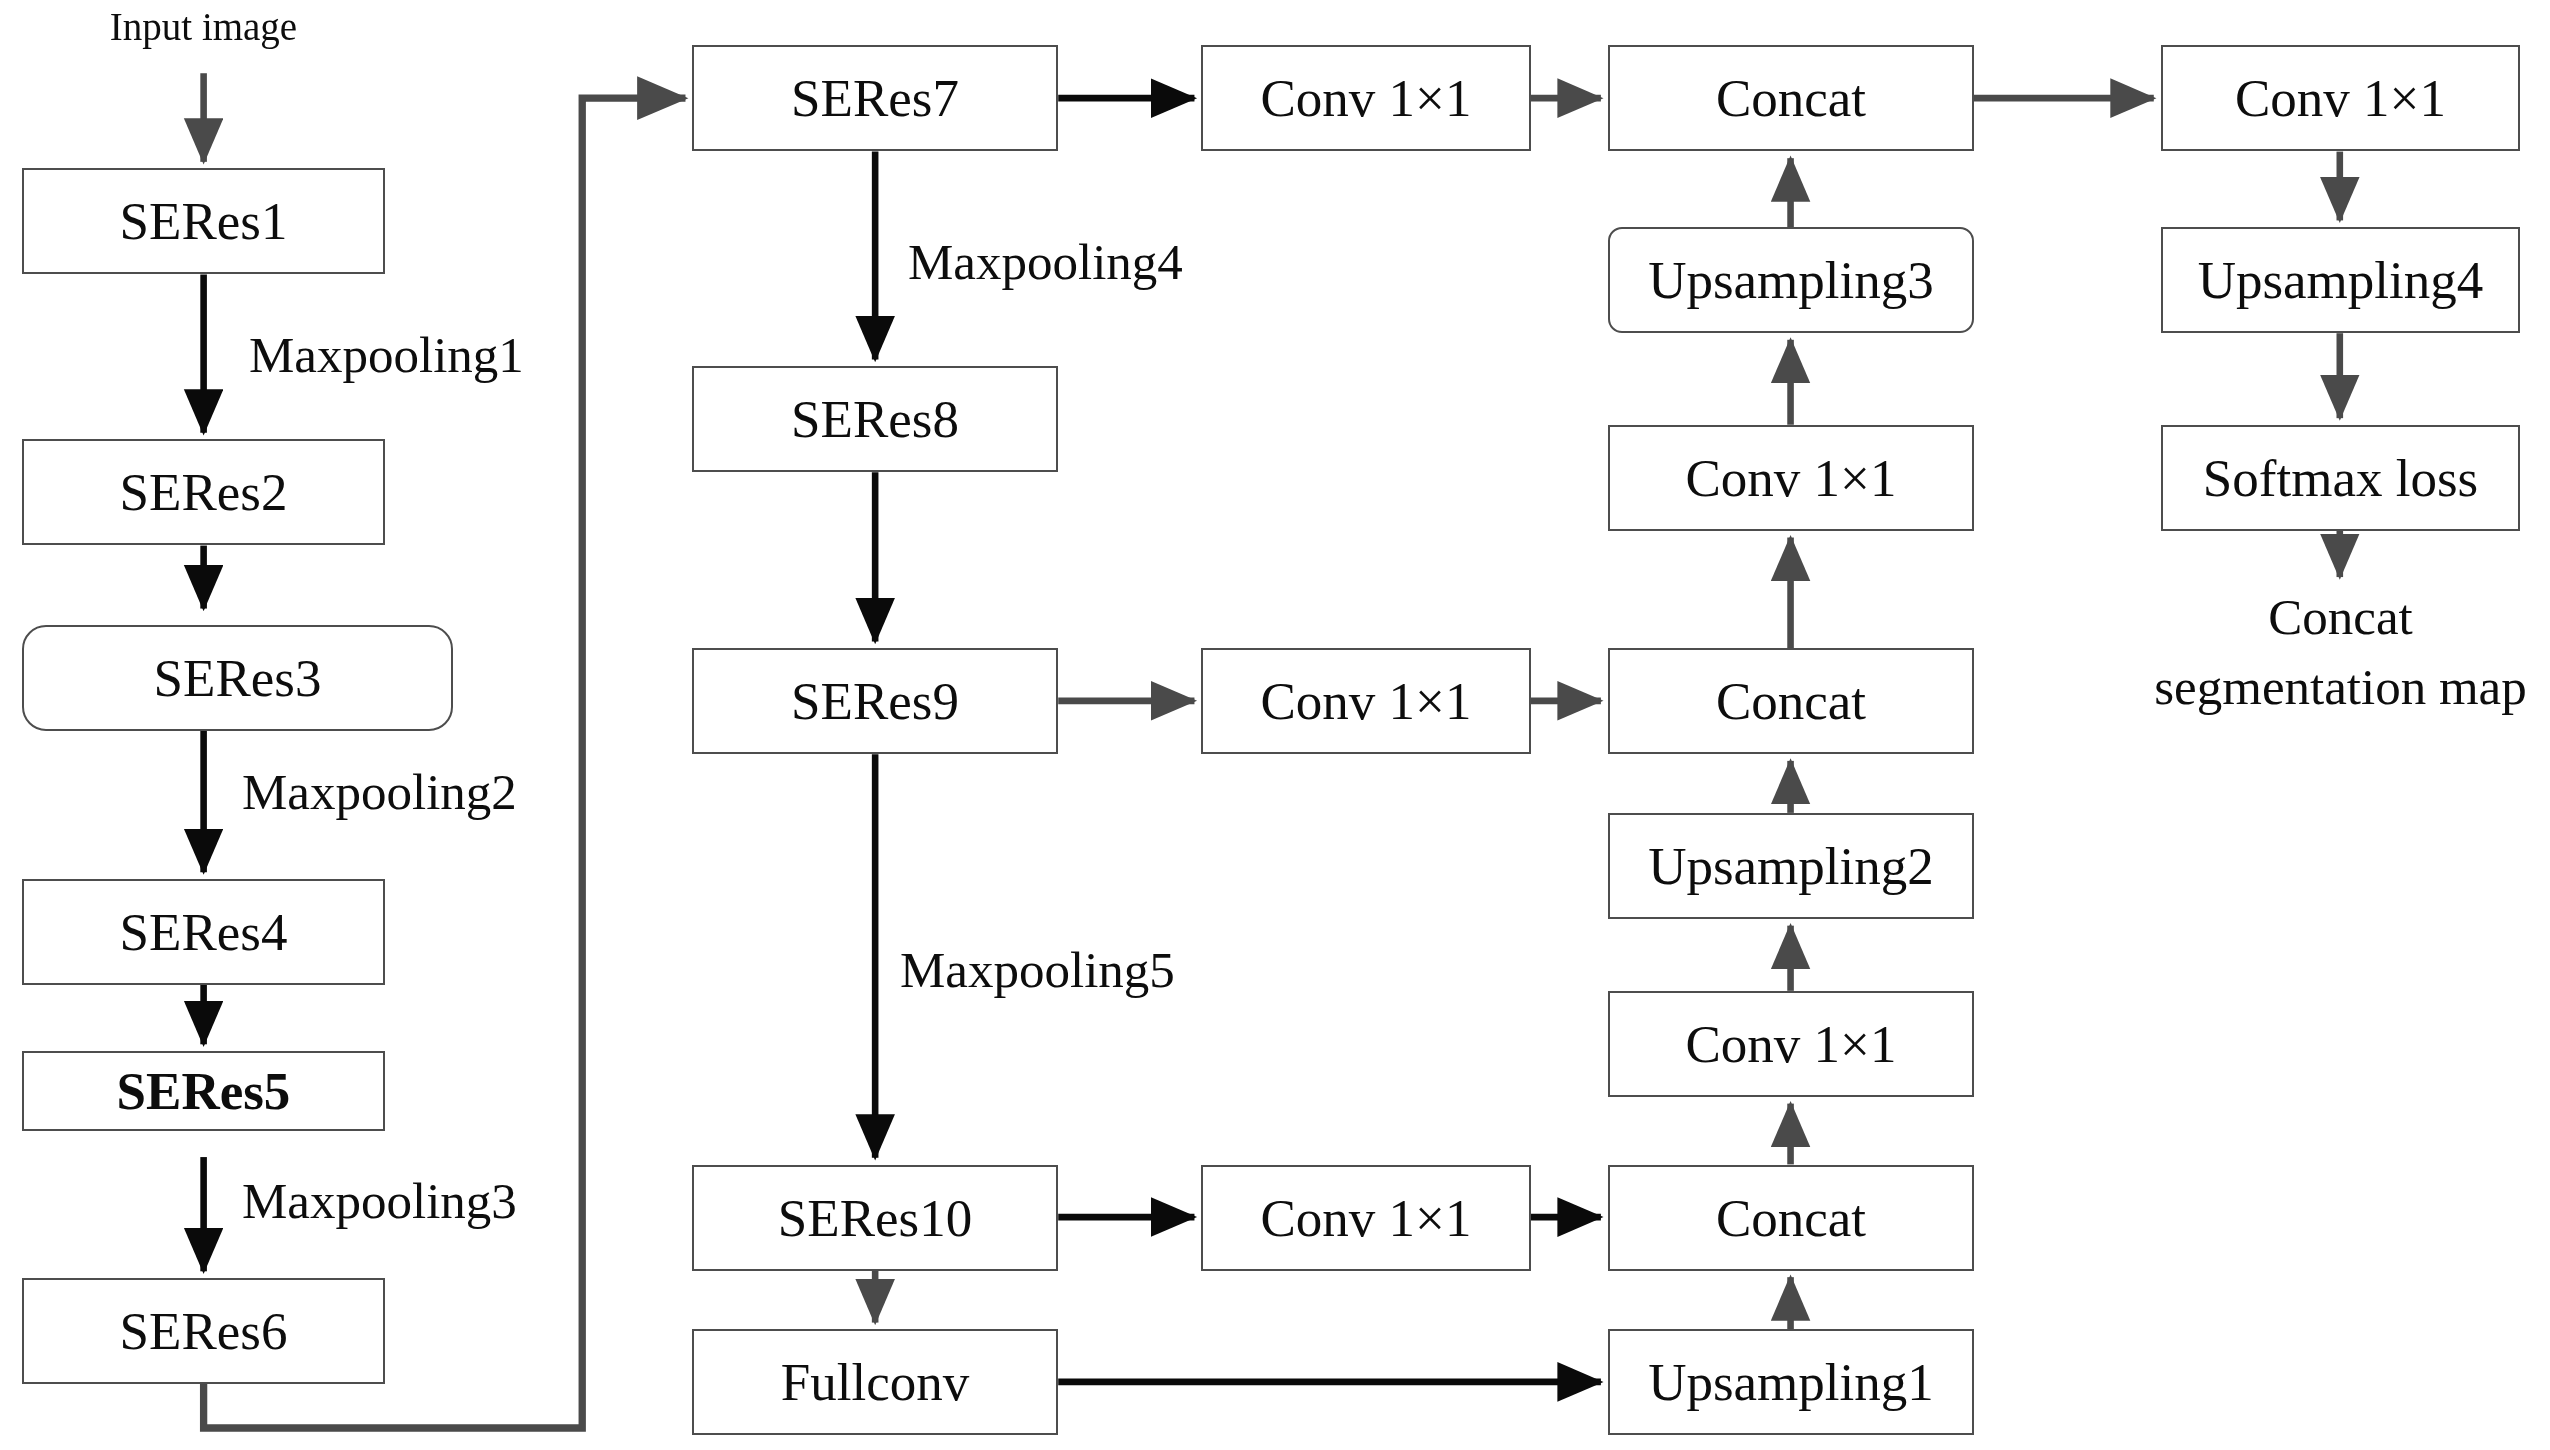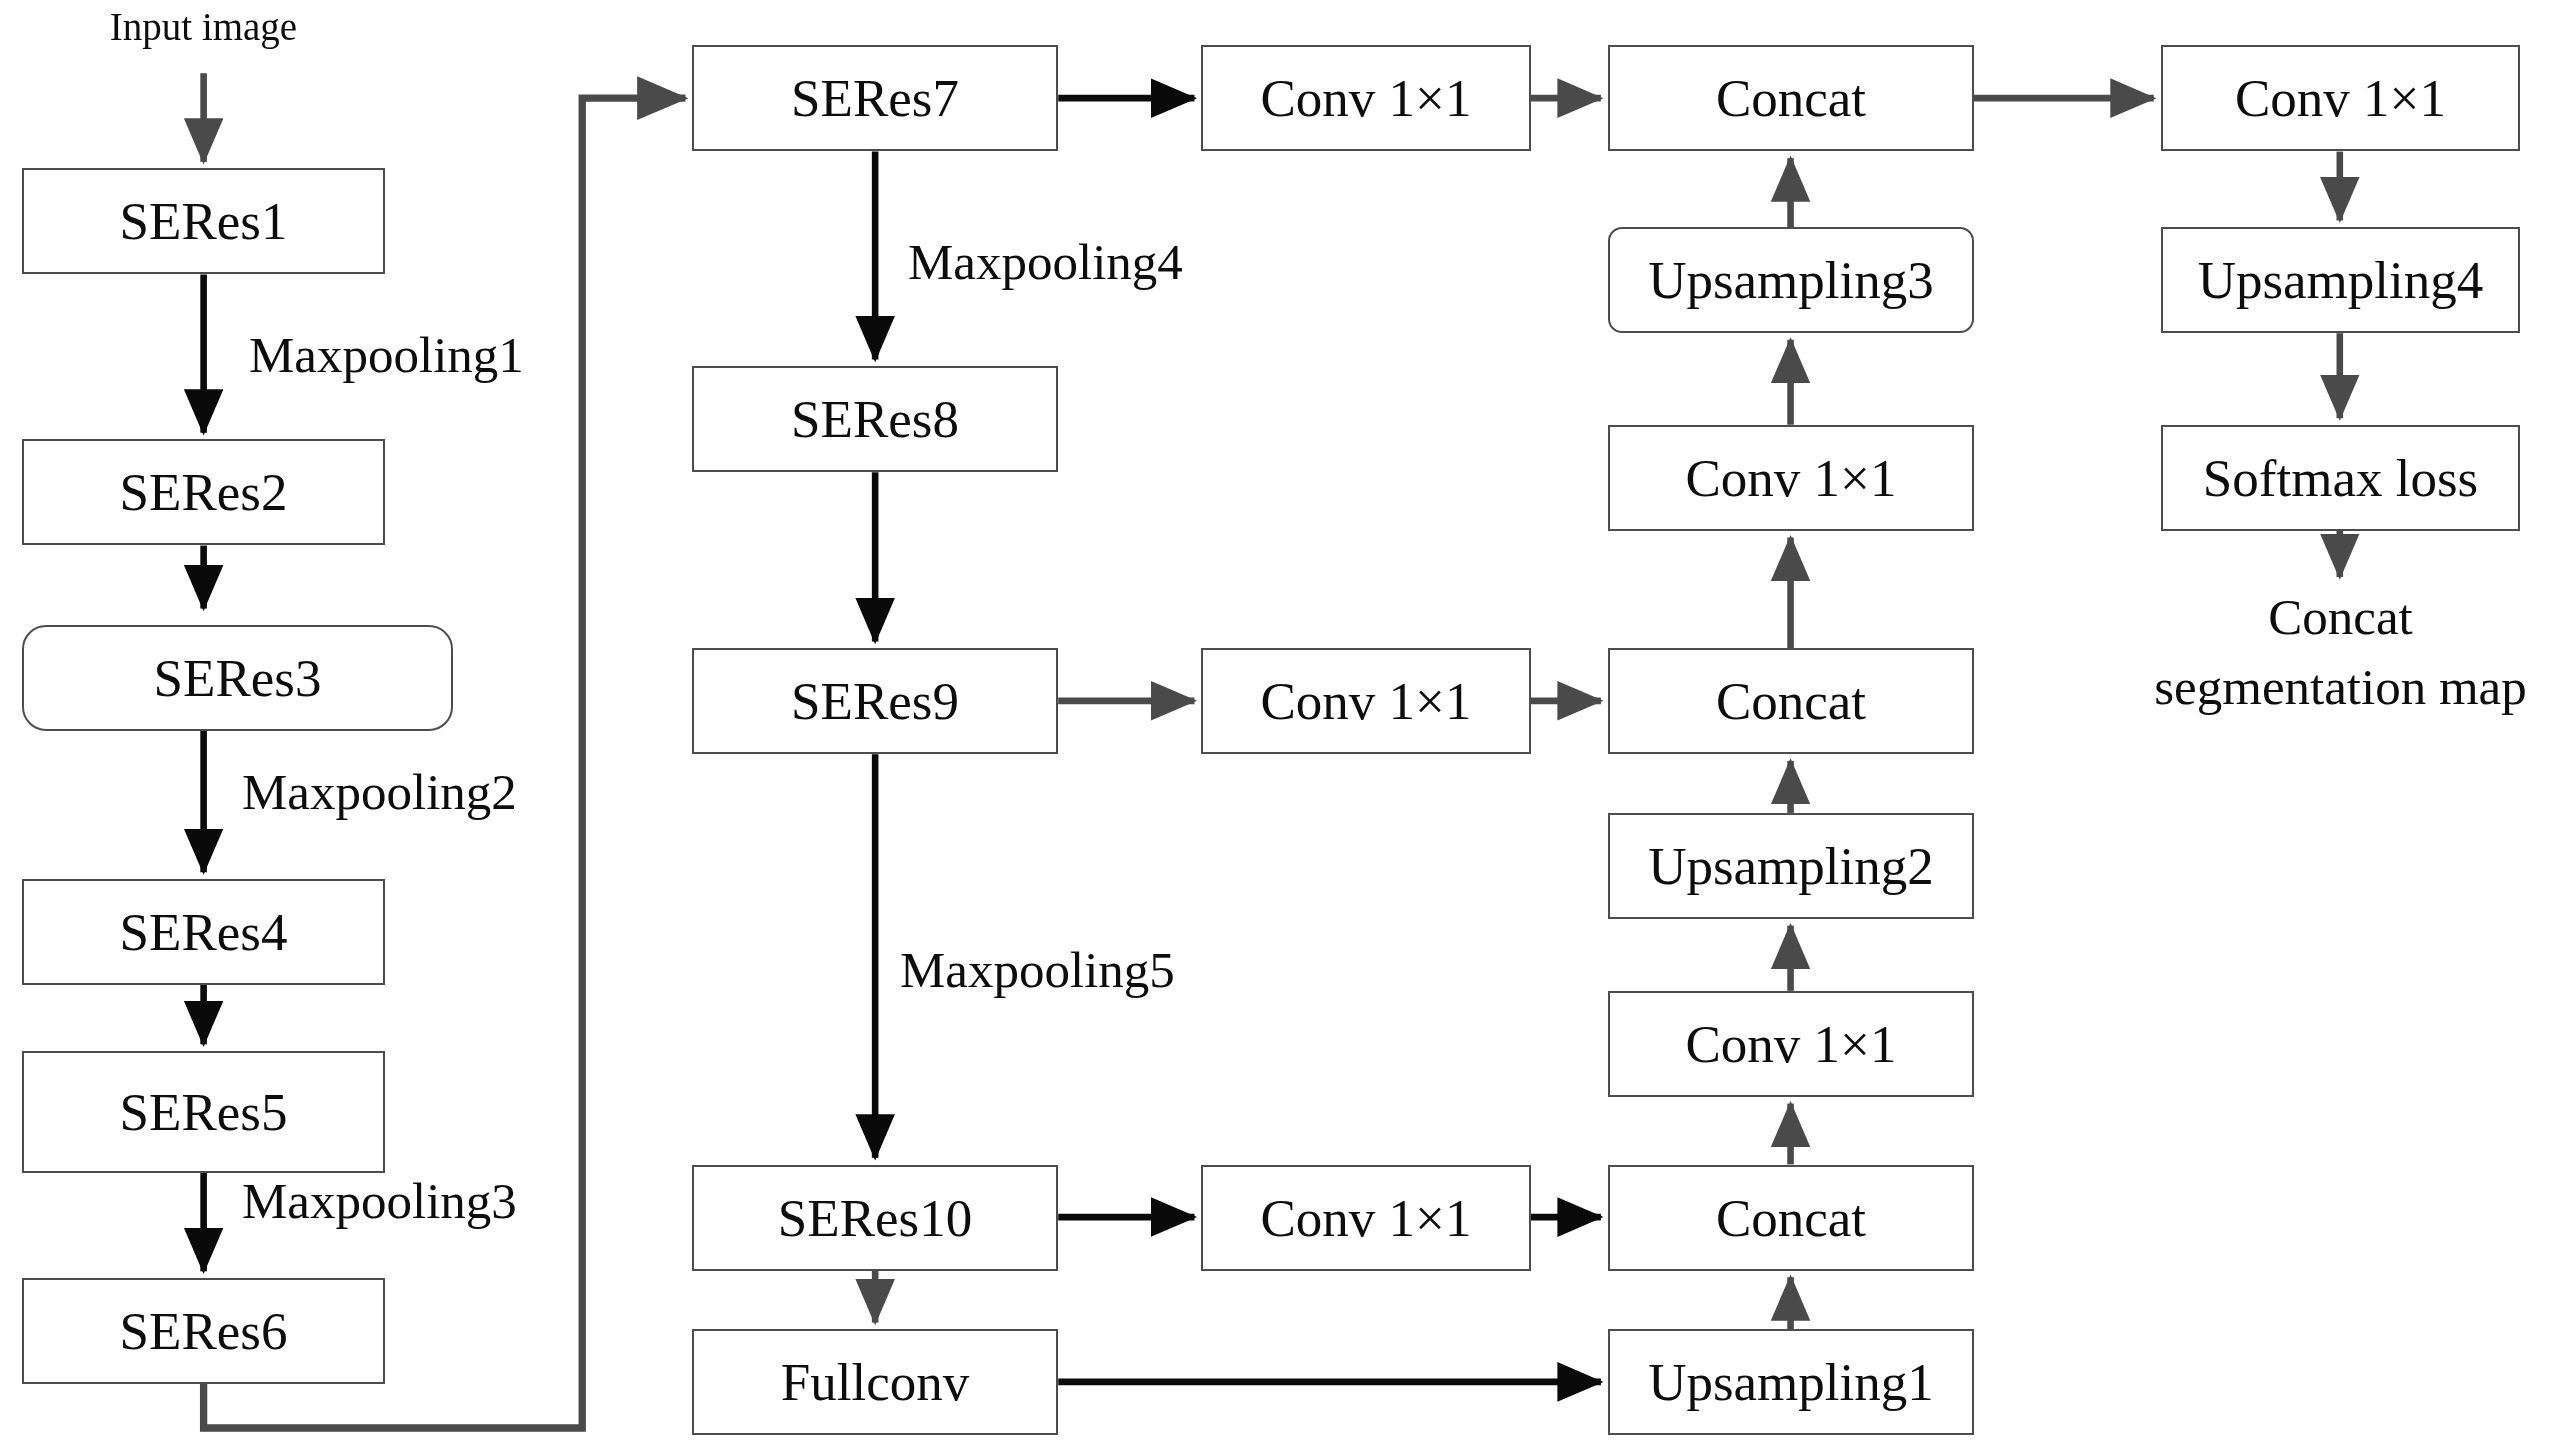--- a/index.html
+++ b/index.html
@@ -17,21 +17,21 @@
   .box{position:absolute;background:#fff;border:2.9px solid var(--box-border);
        display:flex;align-items:center;justify-content:center;
        font-size:53px;color:var(--text);white-space:nowrap;box-sizing:border-box;}
   .lbl{position:absolute;font-size:51px;color:var(--text);white-space:nowrap;}
   .lbl-center{text-align:center;}
   
   #seres1{left:22px;top:168px;width:363px;height:106px;}
   #seres2{left:22px;top:439px;width:363px;height:106px;}
   #seres3{left:22px;top:625px;width:431px;height:106px;border-radius:24px;}
   #seres4{left:22px;top:879px;width:363px;height:106px;}
-  #seres5{left:22px;top:1051px;width:363px;height:122px;}
+  #seres5{left:22px;top:1051px;width:363px;height:80px;font-weight:bold;}
   #seres6{left:22px;top:1278px;width:363px;height:106px;}
   
   #seres7{left:692px;top:45px;width:366px;height:106px;}
   #seres8{left:692px;top:366px;width:366px;height:106px;}
   #seres9{left:692px;top:648px;width:366px;height:106px;}
   #seres10{left:692px;top:1165px;width:366px;height:106px;}
   #fullconv{left:692px;top:1329px;width:366px;height:106px;}
   
   #conv-enc-top{left:1201px;top:45px;width:330px;height:106px;}
   #conv-enc-mid{left:1201px;top:648px;width:330px;height:106px;}

